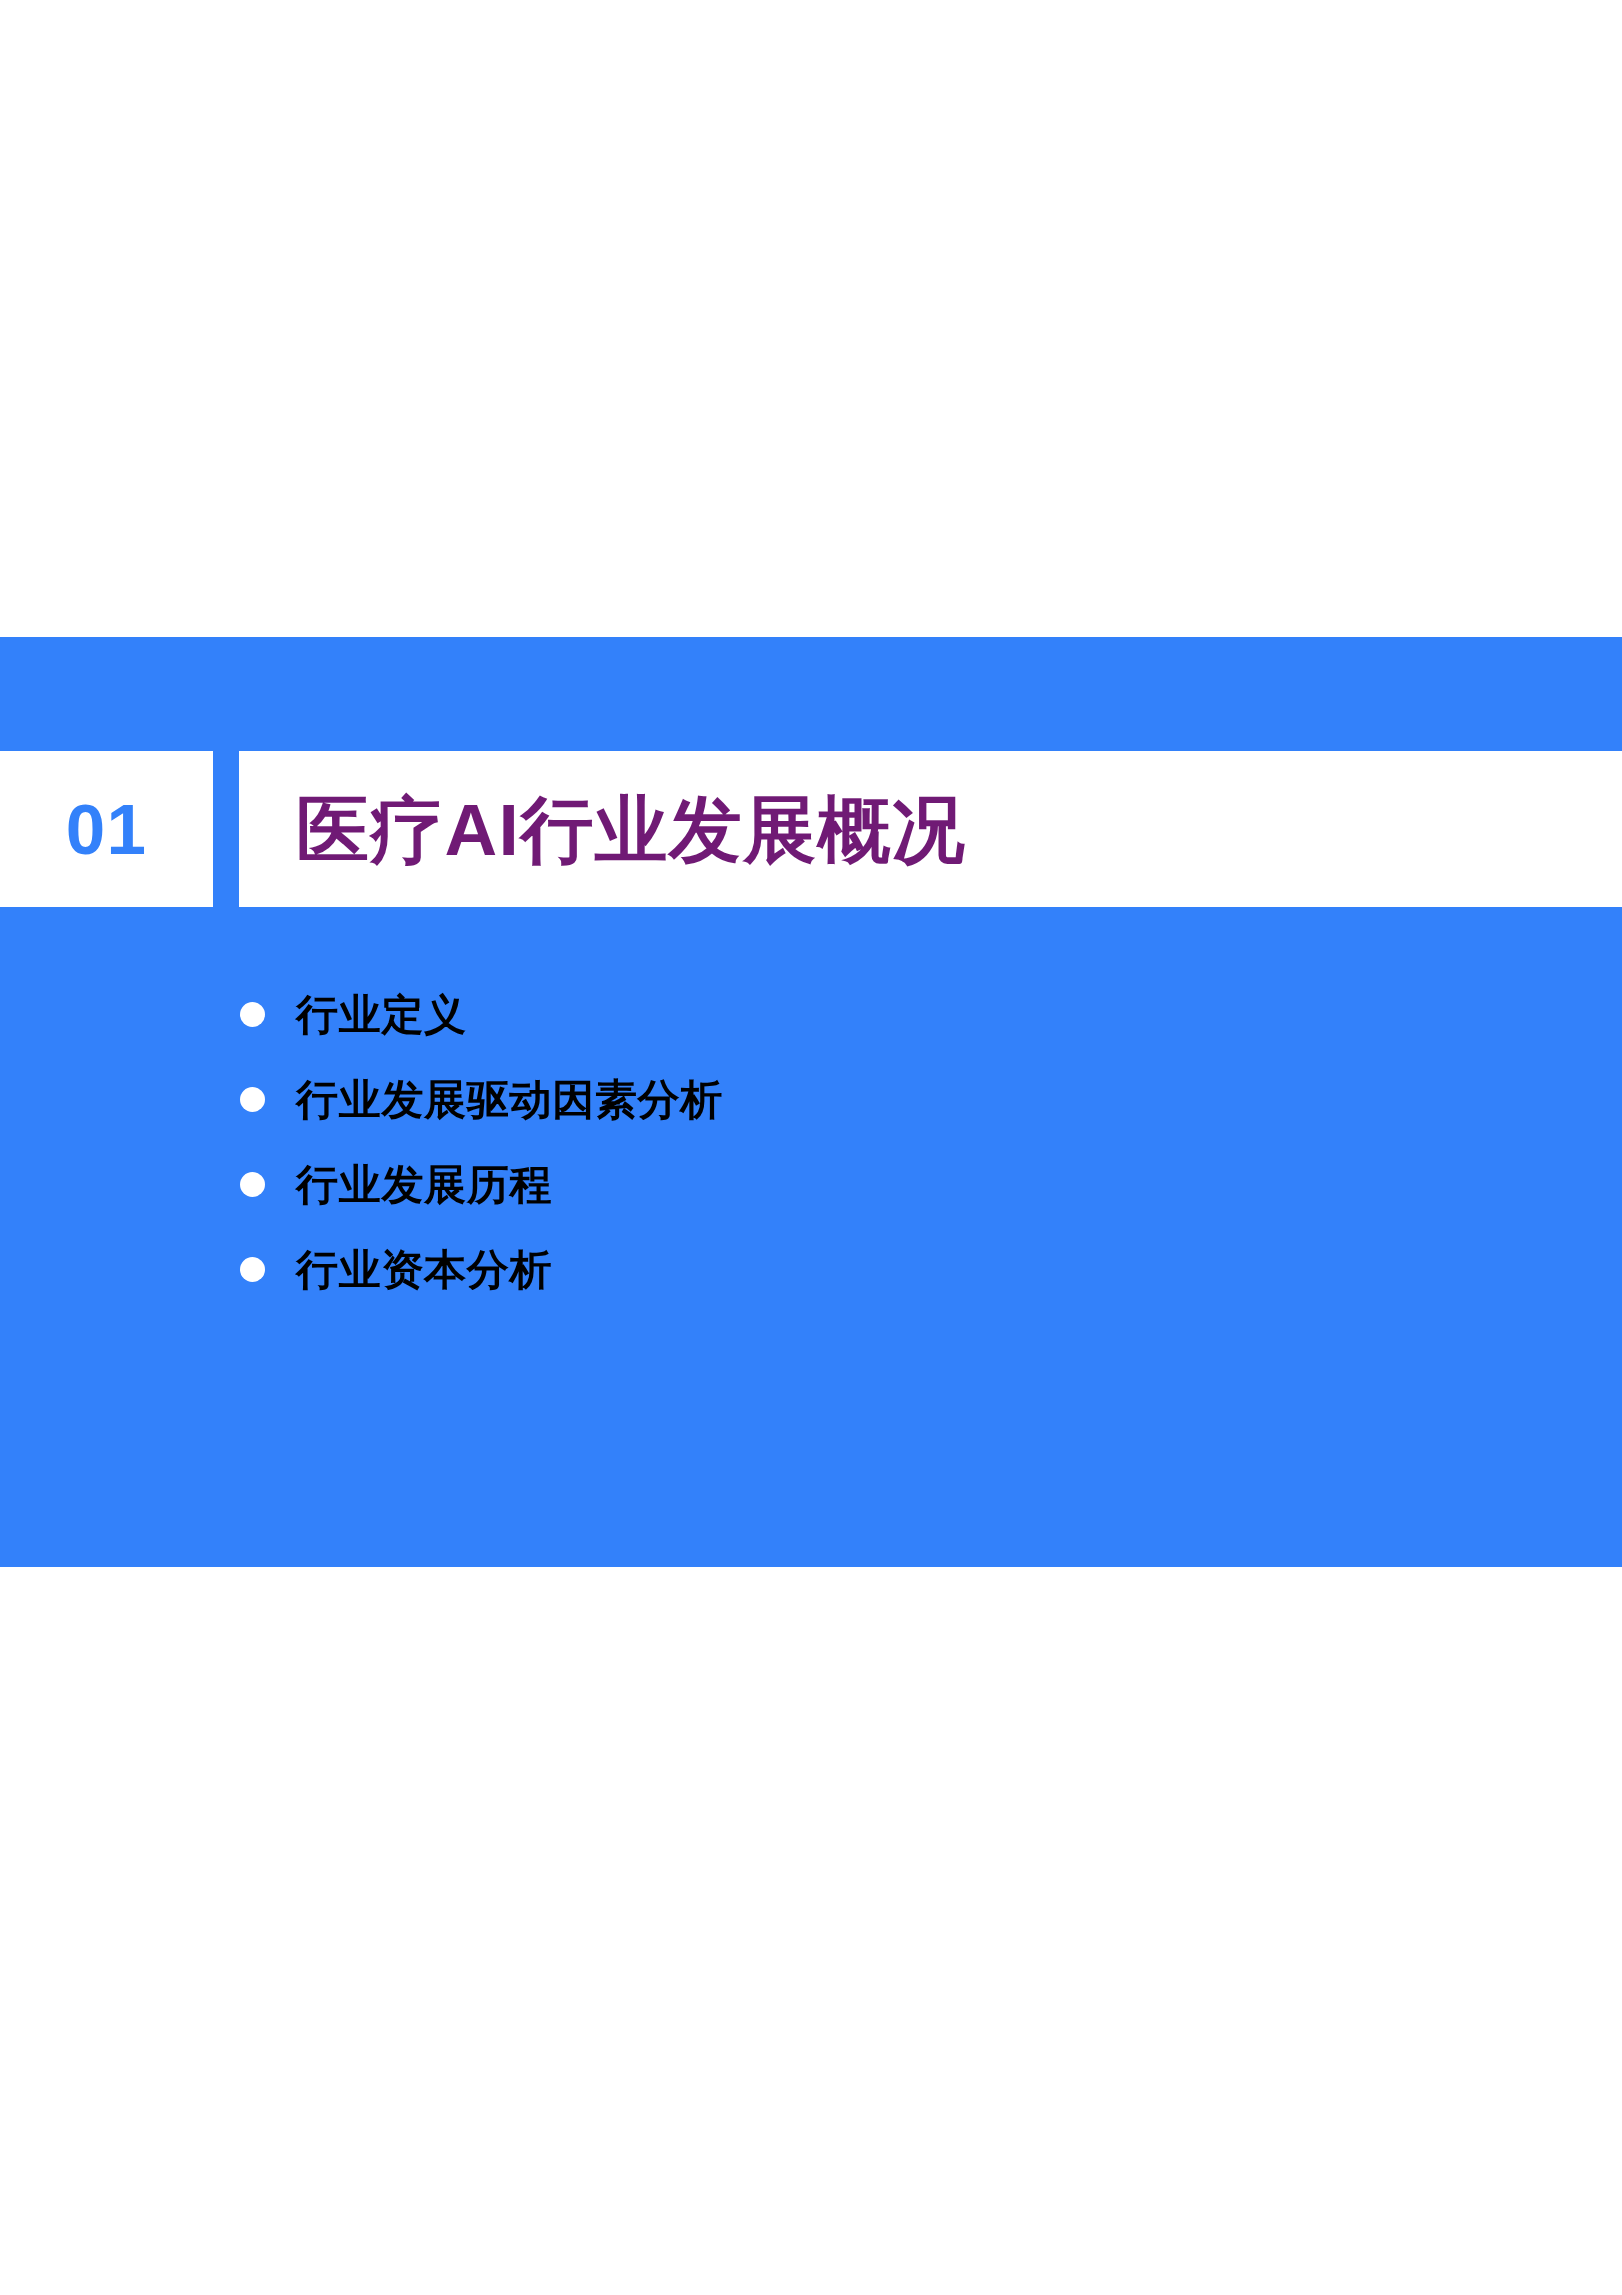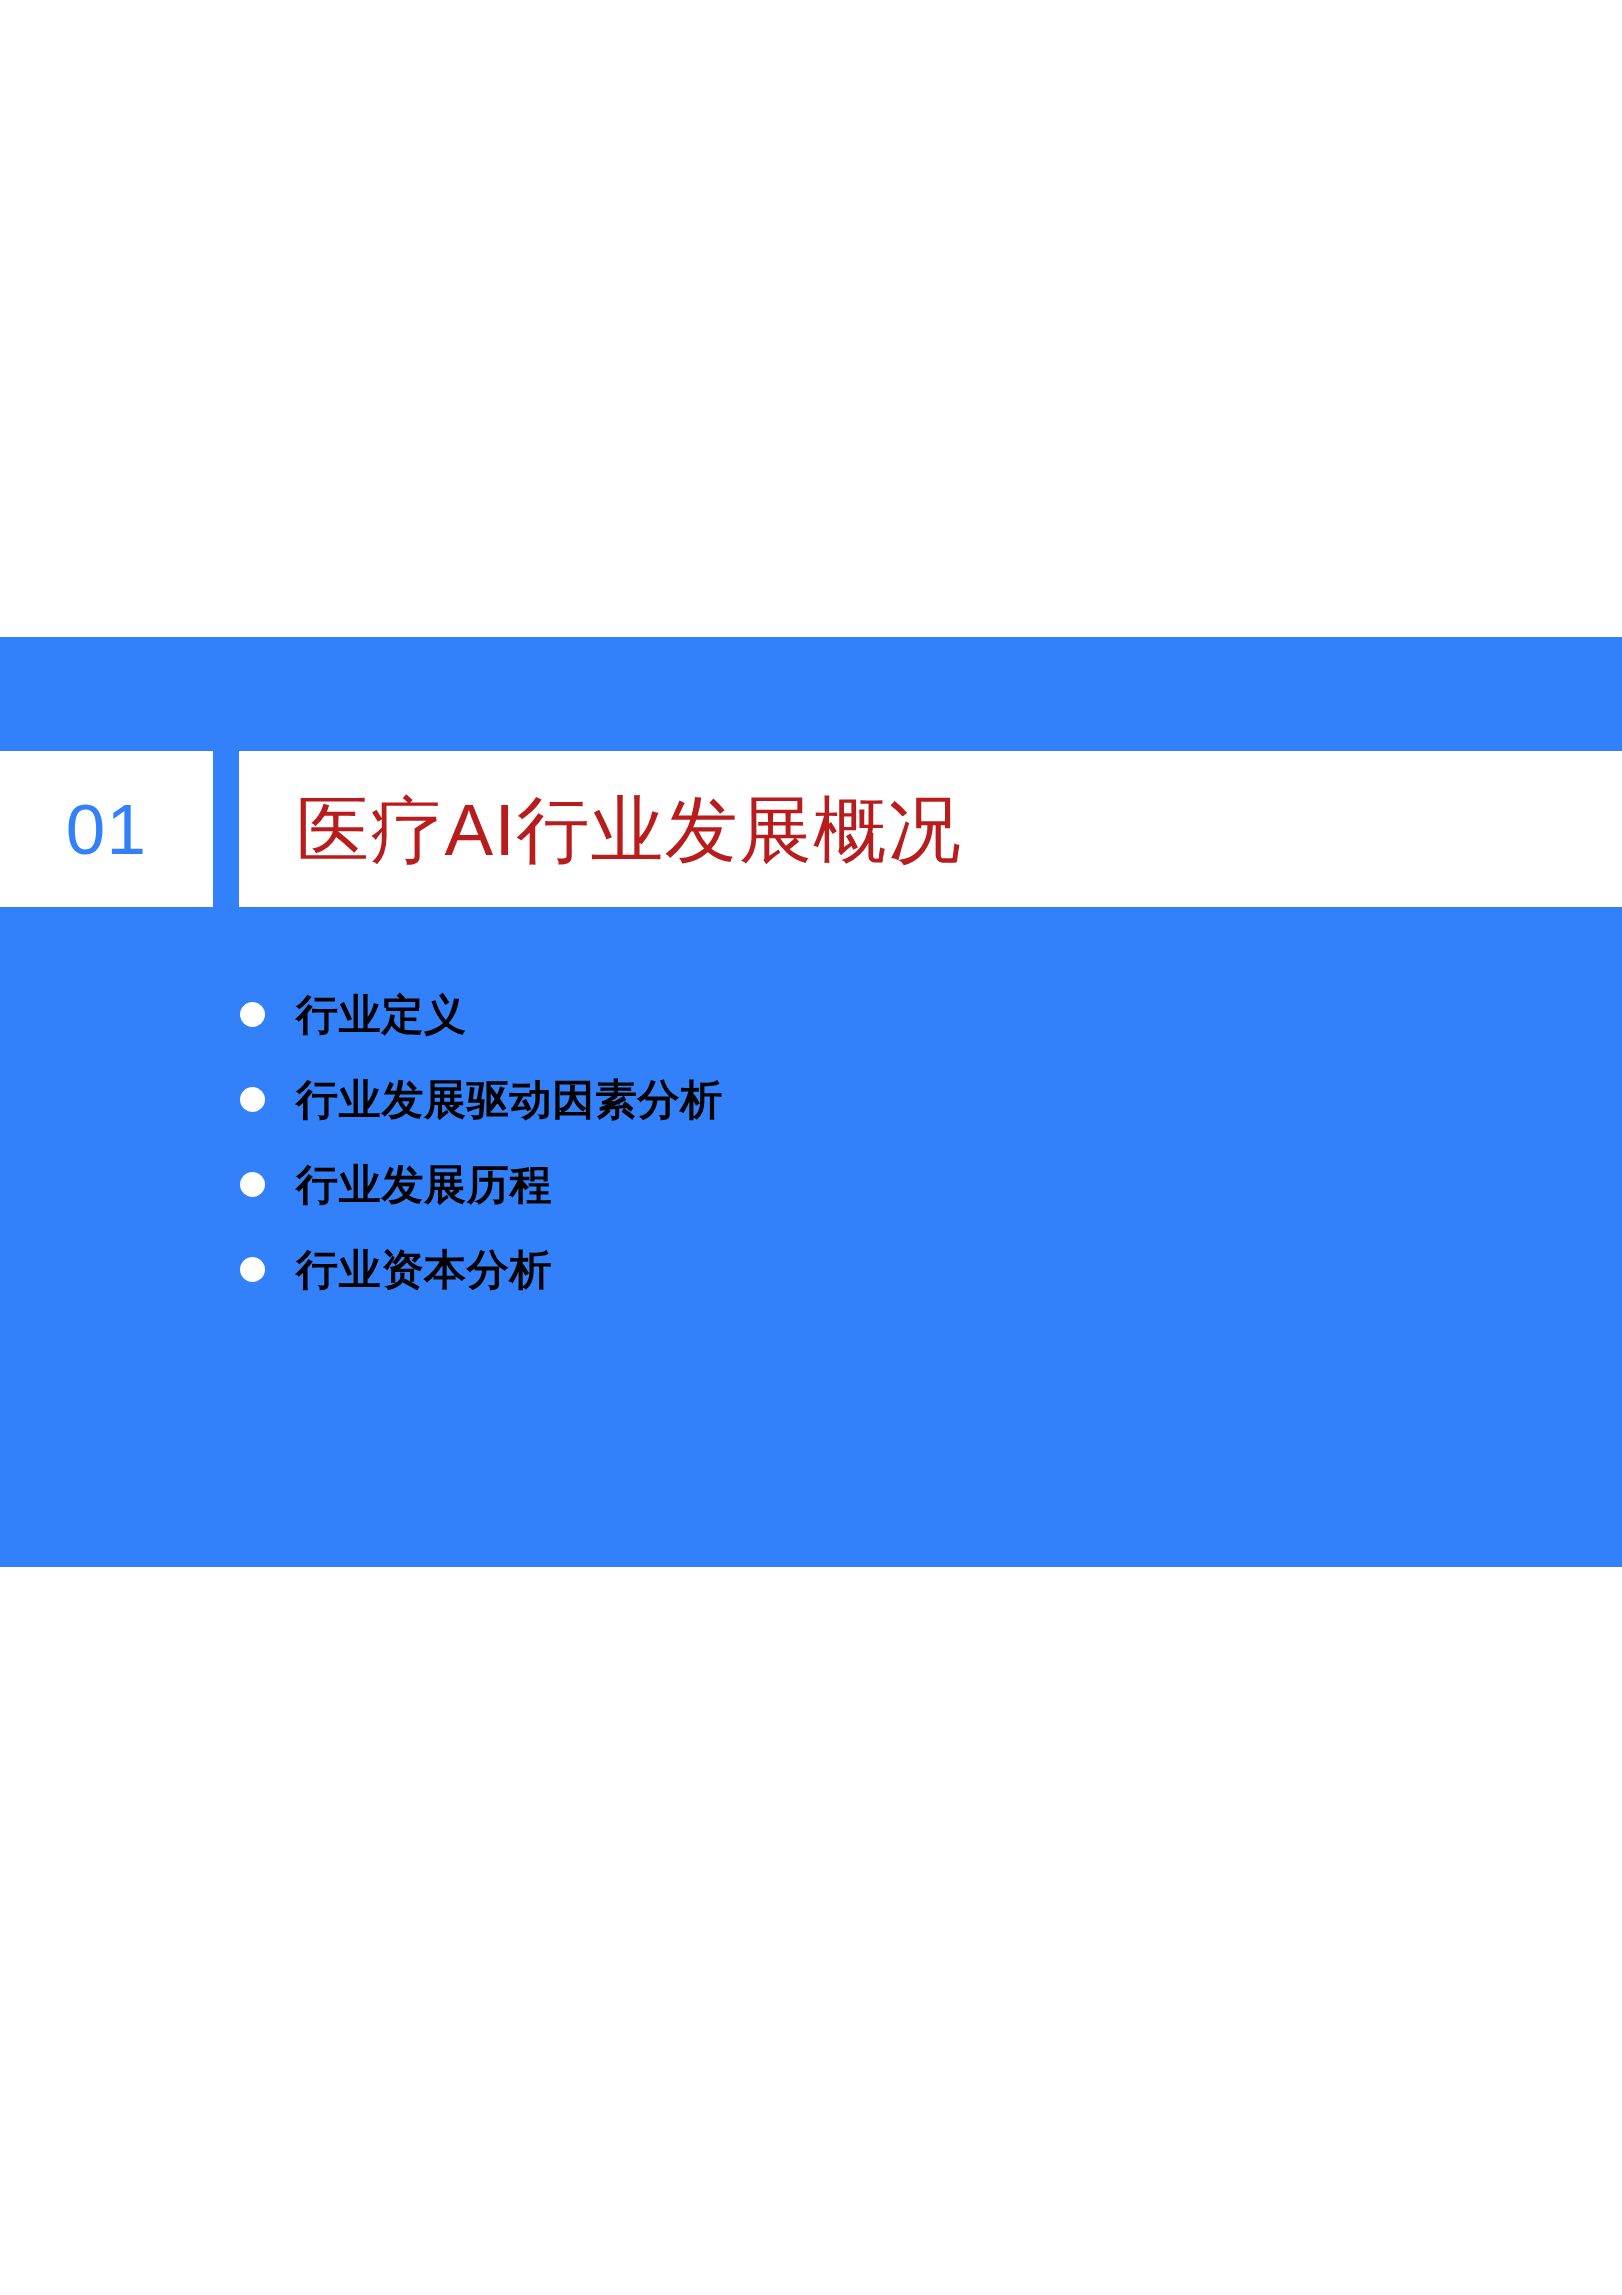--- a/index.html
+++ b/index.html
@@ -39,44 +39,44 @@
     position: absolute;
     left: 0;
     top: 0;
     width: 213px;
     height: 156px;
     display: flex;
     align-items: center;
     justify-content: center;
     color: #3381fa;
     font-size: 71px;
-    font-weight: normal;
+    font-weight: bold;
     letter-spacing: 1.3px;
     line-height: 1;
   }
 
   .title-divider {
     position: absolute;
     left: 213px;
     top: 0;
     width: 26px;
     height: 156px;
     background: #3381fa;
   }
 
   .section-title {
     position: absolute;
     left: 296px;
     top: 0;
     height: 156px;
     display: flex;
     align-items: center;
-    color: #b91c1c;
+    color: #701a75;
     font-size: 73px;
-    font-weight: normal;
+    font-weight: bold;
     letter-spacing: 1.3px;
     line-height: 1;
     white-space: nowrap;
   }
 
   
   .bullet-list {
     position: absolute;
     left: 0;
     top: 335px;           

